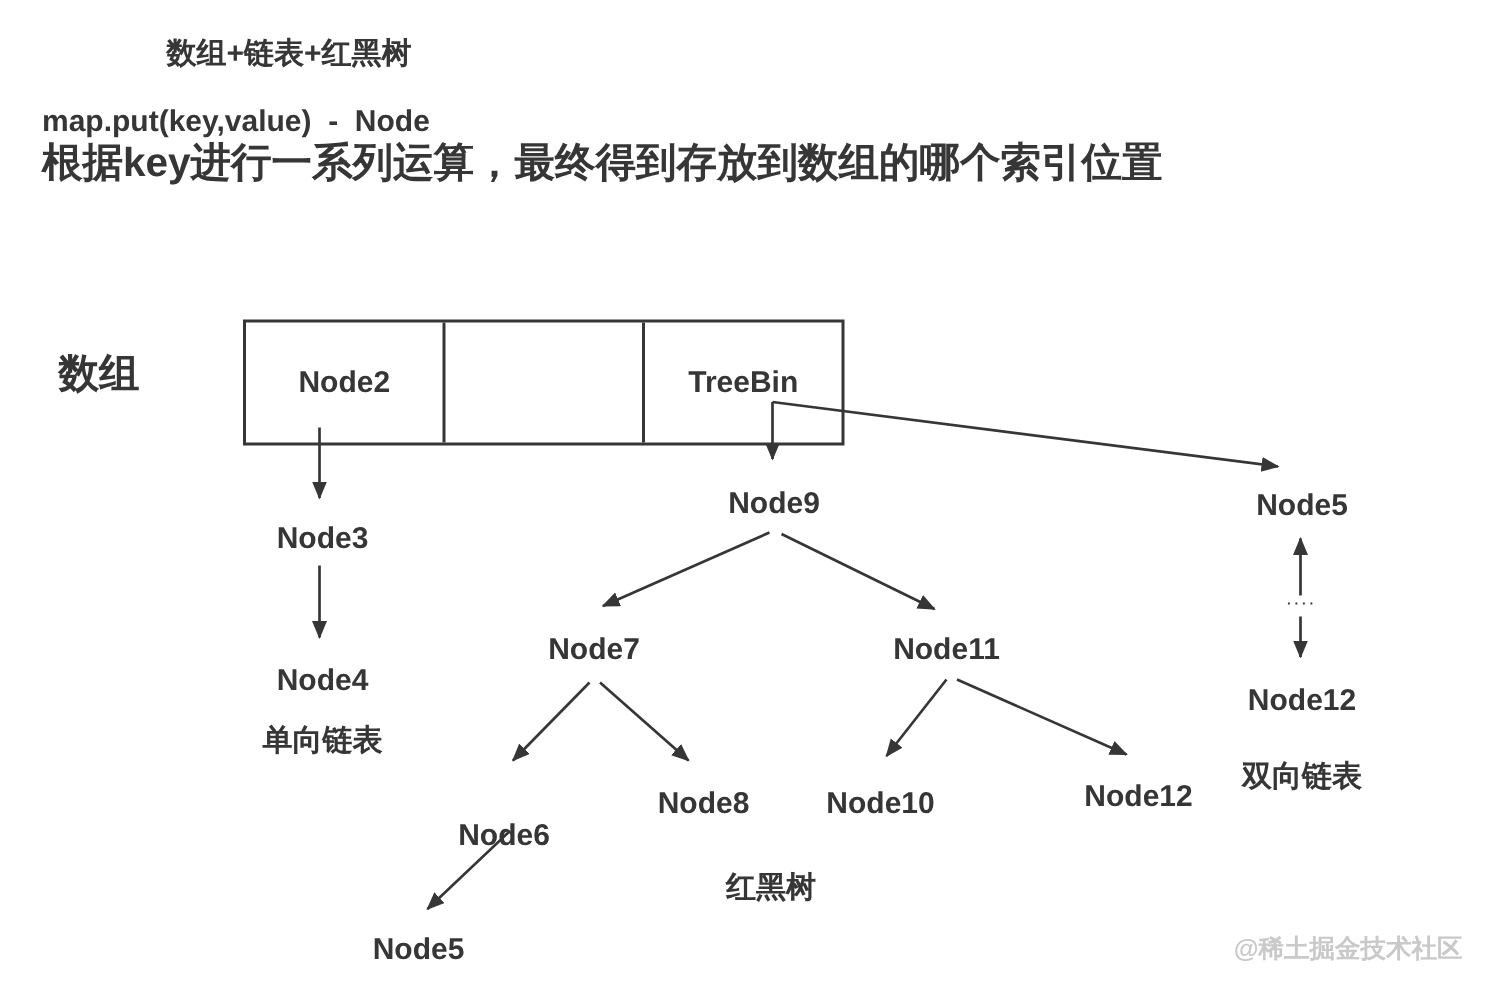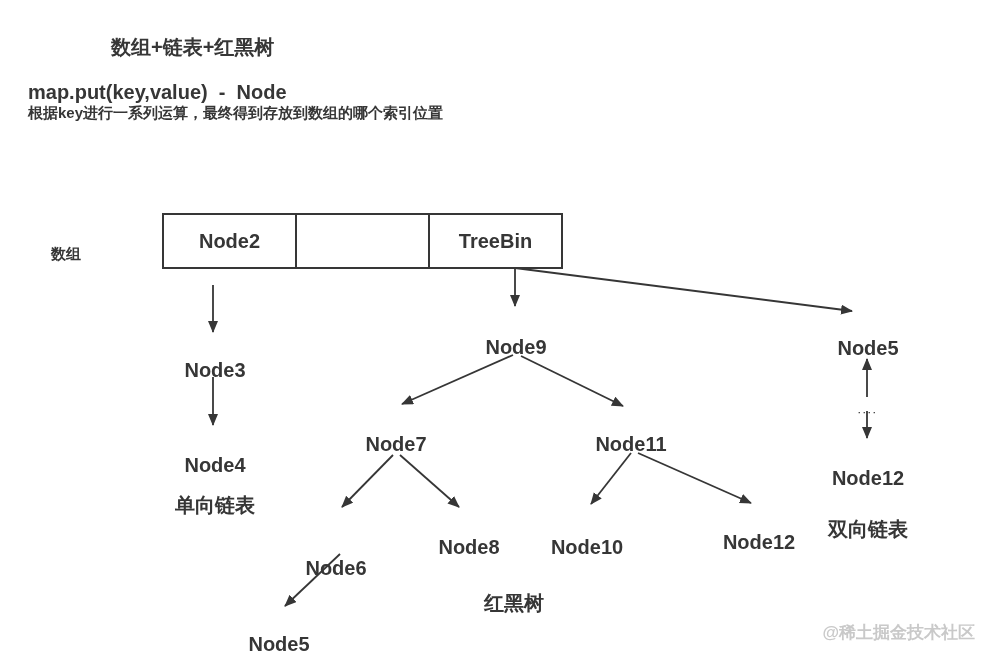--- a/index.html
+++ b/index.html
@@ -14,30 +14,29 @@
     font-family:"Liberation Sans",sans-serif;
     color:var(--ink);
     overflow:hidden;
   }
   .t{
     position:absolute;
     font-weight:bold;
     color:var(--ink);
     white-space:nowrap;
     line-height:1.1;
-    margin-top:11px;
   }
   .center{transform:translateX(-50%);}
   .fs20{font-size:20px;}
-  .fs21{font-size:15px;}
+  .fs21{font-size:27px;}
   .pre{white-space:pre;}
   .array-table{
     position:absolute;
     left:162px;top:213px;
-    width:401px;height:56px;
+    width:401px;height:84px;
     border:2px solid var(--ink);
     box-sizing:border-box;
     display:flex;
   }
   .array-cell{
     flex:1 1 0;
     display:flex;
     align-items:center;
     justify-content:center;
     font-size:20px;

